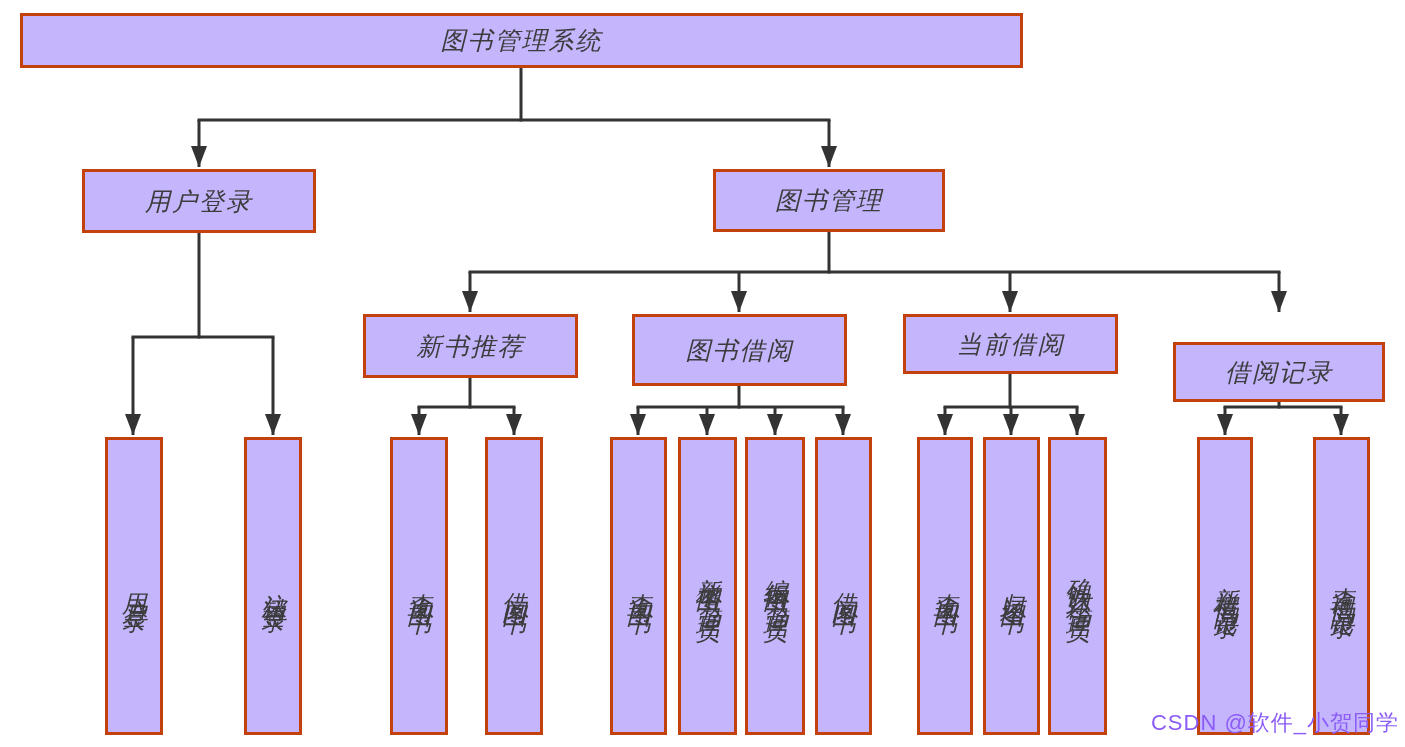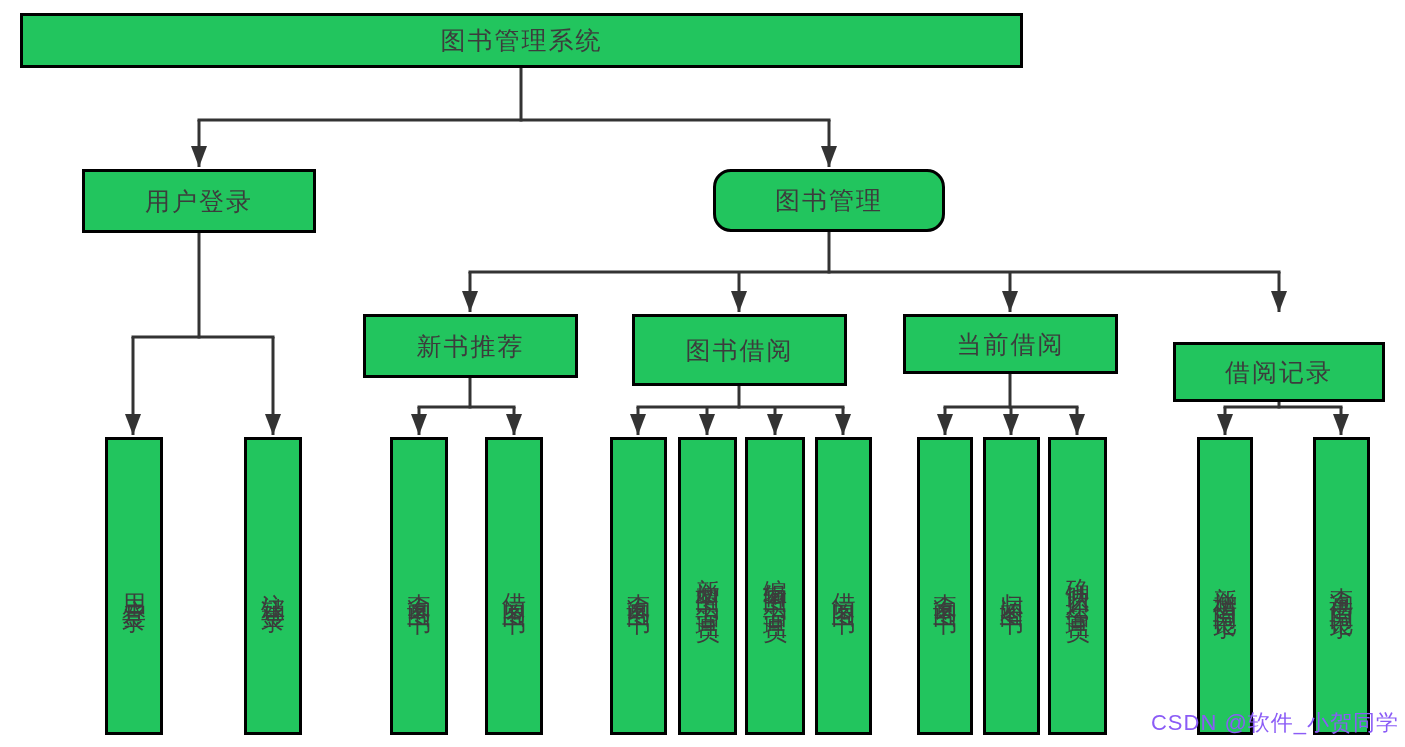--- a/index.html
+++ b/index.html
@@ -17,44 +17,45 @@
   }
   #wires {
     position: absolute;
     left: 0; top: 0;
     width: 1405px;
     height: 747px;
   }
   .node {
     position: absolute;
     box-sizing: border-box;
-    border: 3px solid #000000;
-    background: #22c55e;
+    border: 3px solid #c2410c;
+    background: #c4b5fd;
     display: flex;
     align-items: center;
     justify-content: center;
     color: #3c3c3c;
+    font-style: italic;
   }
   .h-node {
     font-size: 25px;
     letter-spacing: 2px;
     white-space: nowrap;
   }
   .v-node span {
     writing-mode: vertical-rl;
     text-orientation: mixed;
     font-size: 24px;
     letter-spacing: 6px;
     line-height: 1;
     color: #3c3c3c;
   }
   
   .n-root  { left: 20px;  top: 13px;  width: 1003px; height: 55px; }
   .n-login { left: 82px;  top: 169px; width: 234px;  height: 64px; }
-  .n-mgmt  { left: 713px; top: 169px; width: 232px;  height: 63px; border-radius: 18px; }
+  .n-mgmt  { left: 713px; top: 169px; width: 232px;  height: 63px; }
   
   .n-s0 { left: 363px;  top: 314px; width: 215px; height: 64px; }
   .n-s1 { left: 632px;  top: 314px; width: 215px; height: 72px; }
   .n-s2 { left: 903px;  top: 314px; width: 215px; height: 60px; }
   .n-s3 { left: 1173px; top: 314px; width: 212px; height: 60px; margin-top: 28px; }
   
   .leaf { top: 437px; height: 298px; }
   .n-l0  { left: 105px;  width: 58px; }
   .n-l1  { left: 244px;  width: 58px; }
   .n-l2  { left: 390px;  width: 58px; }

